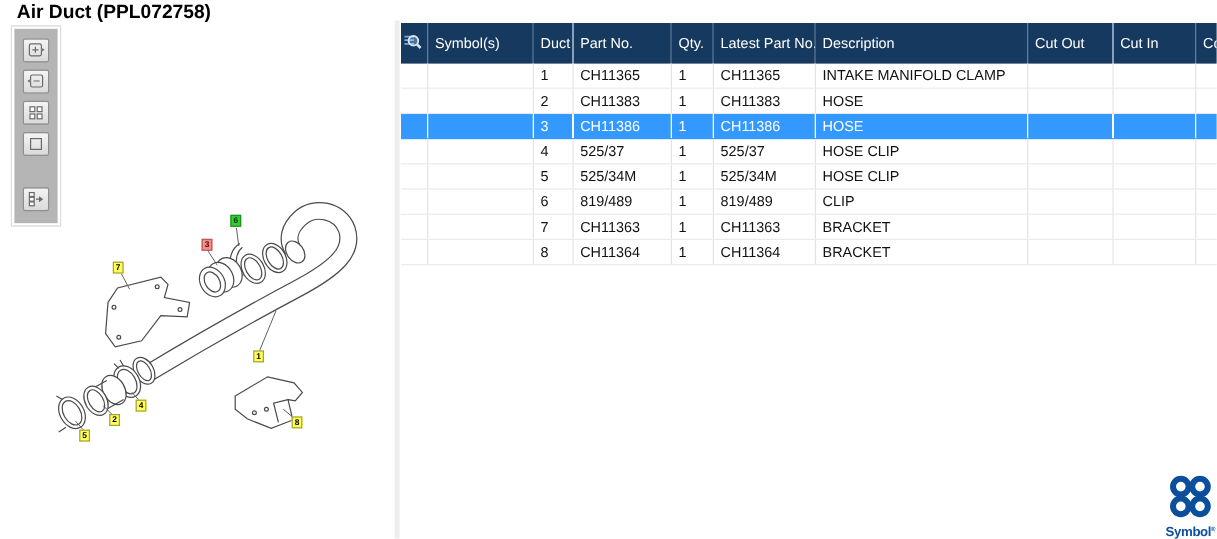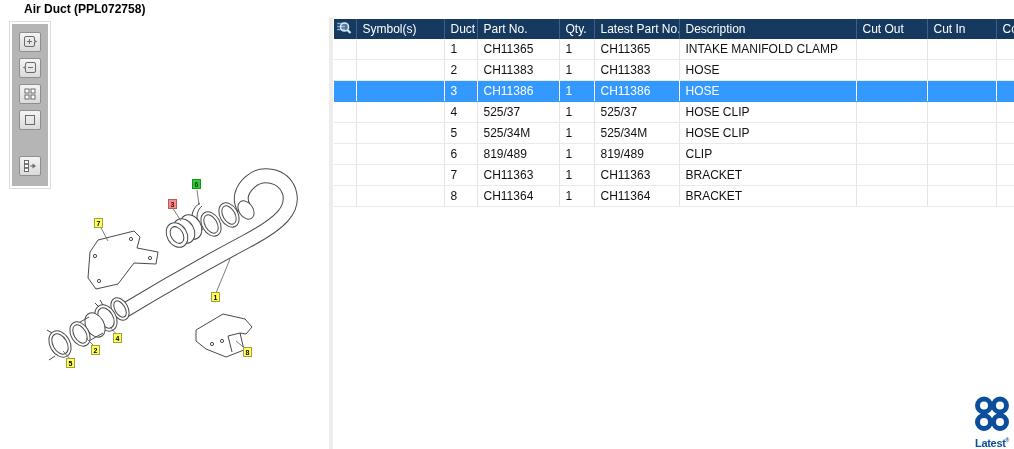--- a/index.html
+++ b/index.html
@@ -2,21 +2,21 @@
 <html><head>
 <meta charset="utf-8">
 <style>
   html,body{margin:0;padding:0}
   body{
     width:1014px;height:449px;position:relative;overflow:hidden;
     background:#fff;font-family:"Liberation Sans",sans-serif;
   }
   
   .page-title{
-    position:absolute;left:24px;top:2px;font-size:12px;font-weight:bold;color:#000;
+    position:absolute;left:14px;top:2px;font-size:16px;font-weight:bold;color:#000;
     white-space:nowrap;
   }
   
   .diagram-svg{position:absolute;left:0;top:0;width:330px;height:449px}
   .divider{position:absolute;left:329px;top:17px;width:4px;height:432px;background:#ededed}
   
   .toolbar{
     position:absolute;left:10px;top:22px;width:40px;height:166px;box-sizing:border-box;
     background:#b5b5b5;border:2px solid #fff;outline:1px solid #dcdcdc;
     display:flex;flex-direction:column;align-items:center;
@@ -36,21 +36,21 @@
     text-align:center;font-size:7px;font-weight:bold;color:#000;
     background:#ffff55;border:1px solid #a0a040;cursor:pointer;
   }
   .callout.selected{background:#f09090;border-color:#c05858;color:#550000}
   .callout.highlight{background:#33cc33;border-color:#1f8f1f;color:#0a3c0a}
   
   .table-panel{position:absolute;left:334px;top:19px;width:680px;height:430px;overflow:hidden}
   table.parts{border-collapse:collapse;table-layout:fixed;width:681px}
   table.parts th{
     background:#16395f;color:#fff;font-weight:normal;font-size:12px;text-align:left;
-    height:20px;padding:0 2px 0 6px;border-right:1px solid #3d5f8d;
+    height:34px;padding:0 2px 0 6px;border-right:1px solid #3d5f8d;
     white-space:nowrap;overflow:hidden;
   }
   table.parts th.iconcell{padding:0 0 0 2px}
   table.parts td{
     font-size:12px;color:#111;height:20px;padding:0 2px 0 6px;background:#fff;
     border-right:1px solid #e4e4e4;border-bottom:1px solid #eaeaea;
     white-space:nowrap;overflow:hidden;
   }
   table.parts tr.selected td{
     background:#3399ff;color:#fff;
@@ -343,14 +343,14 @@
   <span>
     <svg width="40" height="36" viewBox="0 0 40 36">
       <g stroke="#0b4f9c" stroke-width="5" fill="none">
         <circle cx="12" cy="9.5" r="6.5"></circle>
           <circle cx="28" cy="9.5" r="6.5"></circle>
         <circle cx="12" cy="26" r="6.5"></circle>
           <circle cx="28" cy="26" r="6.5"></circle>
       </g>
     </svg>
   </span>
-  <div class="wordmark"><span>Latest</span><sup>®</sup></div>
+  <div class="wordmark"><span>Symbol</span><sup>®</sup></div>
 </div>
 
 </body></html>

